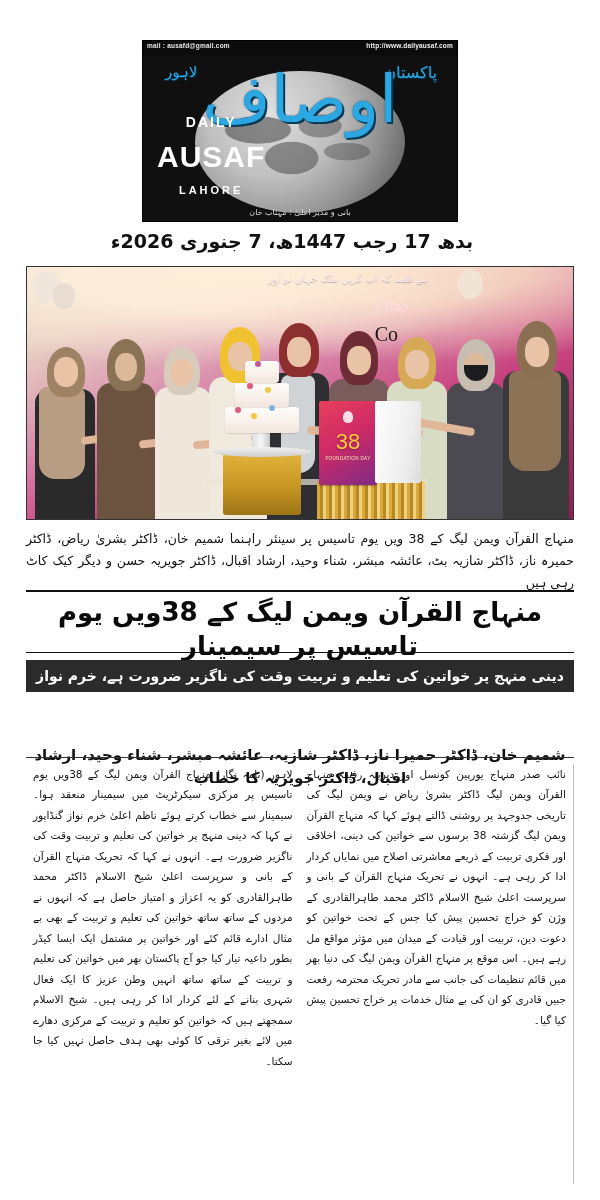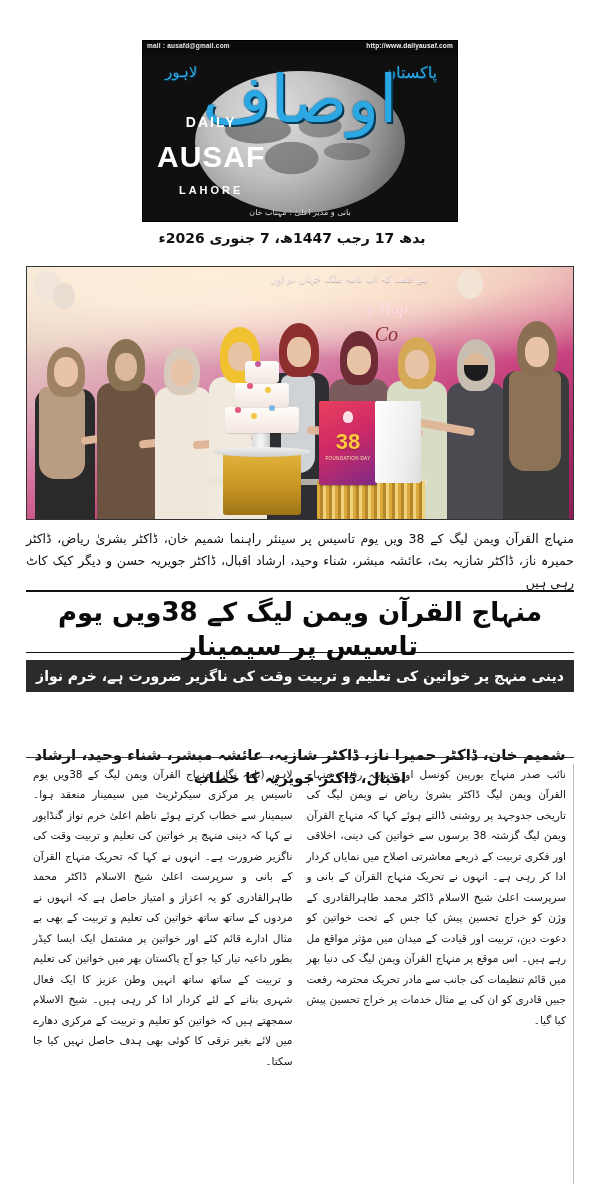--- a/index.html
+++ b/index.html
@@ -101,21 +101,21 @@
     text-align:center;color:#dcdcdc;font-size:8px;
     font-family:"DejaVu Sans", sans-serif; direction:rtl;margin-top:47px;
   }
 
   
   .dateline{
     position:absolute; left:0; right:16px; top:230px;
     text-align:center;
     direction:rtl;
     font-family:"DejaVu Sans", sans-serif;
-    font-size:14px; font-weight:bold; color:#111;
+    font-size:19px; font-weight:bold; color:#111;
     letter-spacing:0;
   }
 
   
   .photo-wrap{
     position:absolute; left:26px; top:266px;
     width:548px; height:254px;
     border:1px solid #333; box-sizing:border-box;
     overflow:hidden; background:#cbb9ae;
   }
@@ -129,28 +129,28 @@
                radial-gradient(ellipse at 72% 4%, rgba(255,235,200,.7) 0 18%, transparent 58%);
   }
   .bd-urdu{
     position:absolute; right:145px; top:6px;
     color:#f7e9ef; font-size:10px; direction:rtl;
     font-family:"DejaVu Sans", sans-serif; white-space:nowrap;
     text-shadow:0 1px 1px rgba(0,0,0,.25);
   }
   .bd-happy{
     position:absolute; right:165px; top:32px;
-    color:#ffd9e8; font-size:17px; font-style:italic;
+    color:#ffd9e8; font-size:14px; font-style:italic;
     font-family:"Liberation Serif", serif; opacity:.95;
     white-space:nowrap;
     margin-left:12px;
   }
   .bd-cong{
     position:absolute; right:175px; top:56px;
-    color:#7f1d1d; font-size:20px; font-style:italic;
+    color:#000000; font-size:20px; 
     font-family:"Liberation Serif", serif; opacity:.9;
     white-space:nowrap;
   }
   .balloon{position:absolute;border-radius:50%;opacity:.9;}
 
   .people{position:absolute;left:0;bottom:0;width:100%;height:100%;}
   .person{position:absolute;bottom:0;}
   .p-body{position:absolute;bottom:0;width:100%;border-radius:14px 14px 0 0;}
   .p-hijab{position:absolute;border-radius:50% 50% 38% 38%;}
   .p-face{position:absolute;border-radius:45%;background:#e8c3a6;}
@@ -183,21 +183,21 @@
   .flower{position:absolute;width:6px;height:6px;border-radius:50%;}
 
   .placard{
     position:absolute; left:292px; bottom:34px; width:58px; height:84px;
     background:linear-gradient(150deg,#e8405c 0%,#cf2a66 45%,#7e2a86 100%);
     border-radius:2px; overflow:hidden;
     box-shadow:0 1px 2px rgba(0,0,0,.3);
   }
   .placard .p38{
     position:absolute;left:0;right:0;top:30px;text-align:center;
-    font-family:"Liberation Sans", sans-serif;font-weight:bold;
+    font-family:"Liberation Sans", sans-serif;font-weight:normal;
     font-size:22px;color:#ffc93c;line-height:1;
     text-shadow:0 1px 2px rgba(0,0,0,.3);
   }
   .placard .pfd{
     position:absolute;left:0;right:0;top:55px;text-align:center;
     font-family:"Liberation Sans", sans-serif;font-size:4.5px;
     color:#ffe9b0;letter-spacing:.4px;
   }
   .placard .plogo{
     position:absolute;left:50%;top:10px;transform:translateX(-50%);
@@ -298,21 +298,21 @@
       <div class="l">LAHORE</div>
     </div>
 
     <div class="mh-bottom">بانی و مدیر اعلیٰ : مہتاب خان</div>
   </div>
 
   <div class="dateline">بدھ 17 رجب 1447ھ، 7 جنوری 2026ء</div>
 
   <div class="photo-wrap">
     <div class="backdrop"></div>
-    <div class="bd-urdu">ہے قصد کہ اب نامہ ملک جہاں نو اور</div>
+    <div class="bd-urdu">ہے قصد کہ اب کریں ملک جہاں نو اور</div>
     <div class="bd-happy">y Hap</div>
     <div class="bd-cong">Co</div>
 
     <div class="balloon" style="left:6px;top:4px;width:28px;height:32px;background:#f0e6dc;"></div>
     <div class="balloon" style="left:26px;top:16px;width:22px;height:26px;background:#e7dbd0;"></div>
     <div class="balloon" style="left:430px;top:2px;width:26px;height:30px;background:#f2e5d6;"></div>
 
     <div class="people">
 
       <div class="person" style="left:8px;width:60px;height:190px;">

